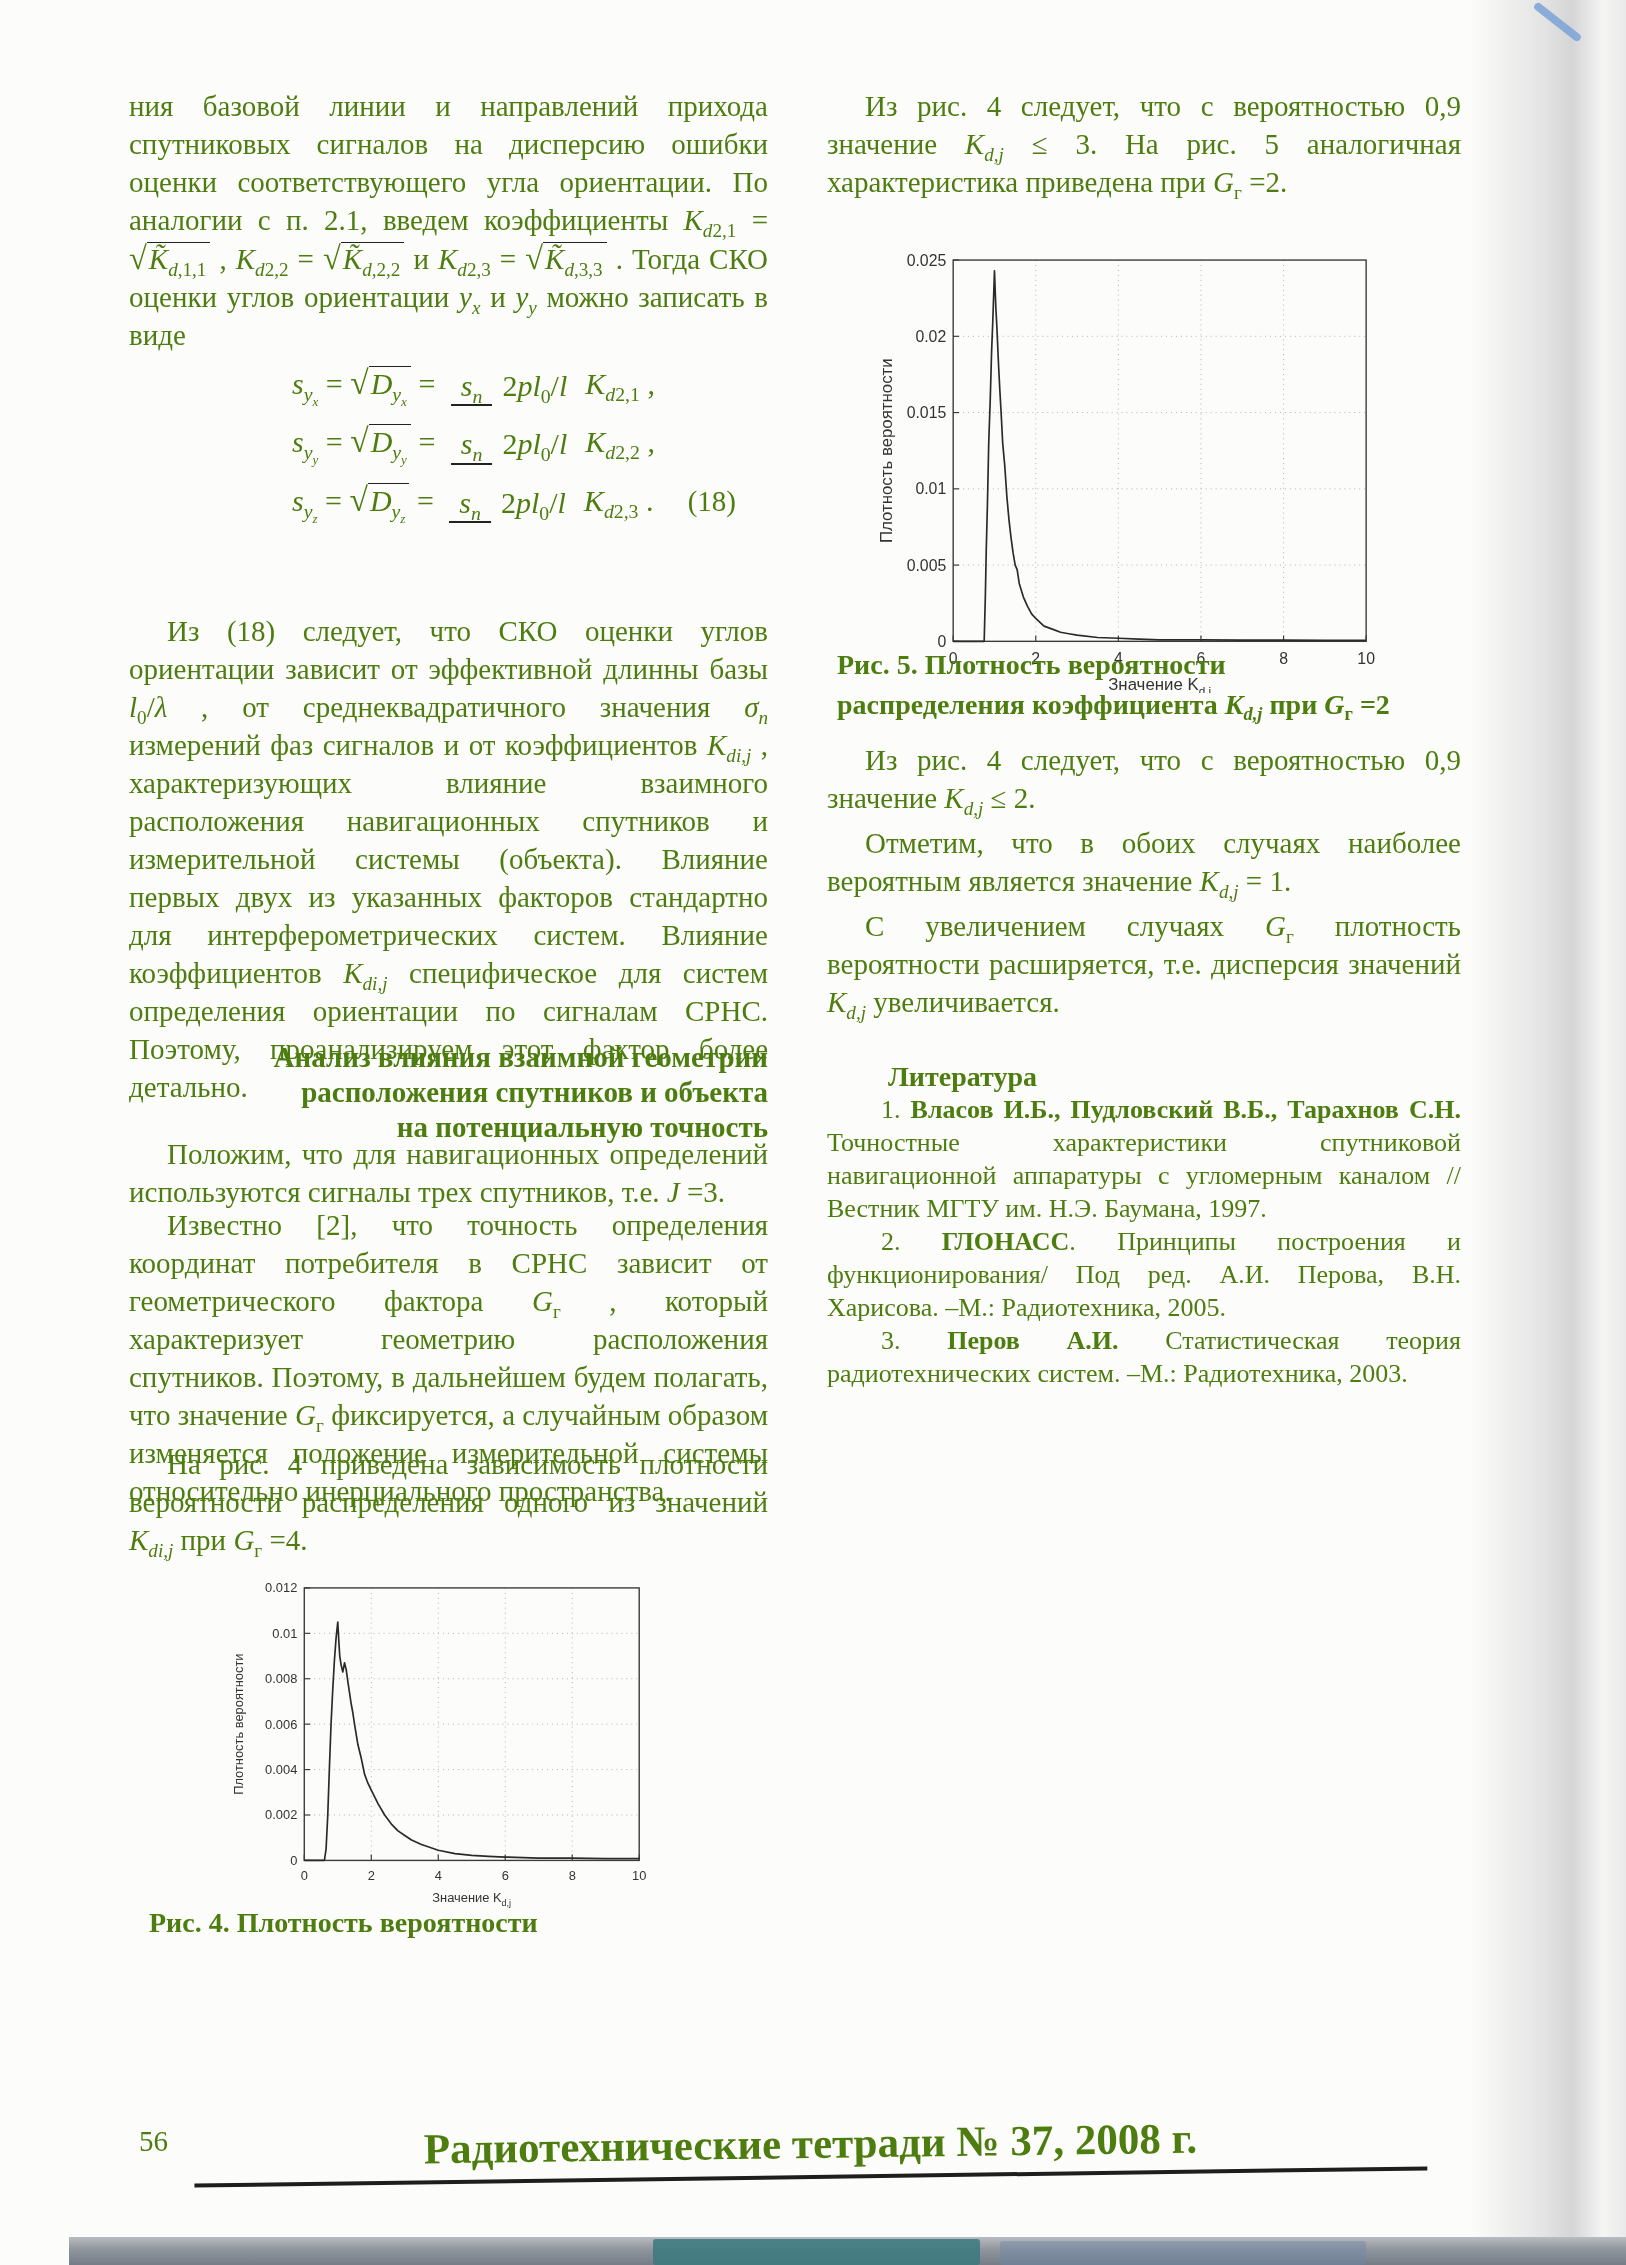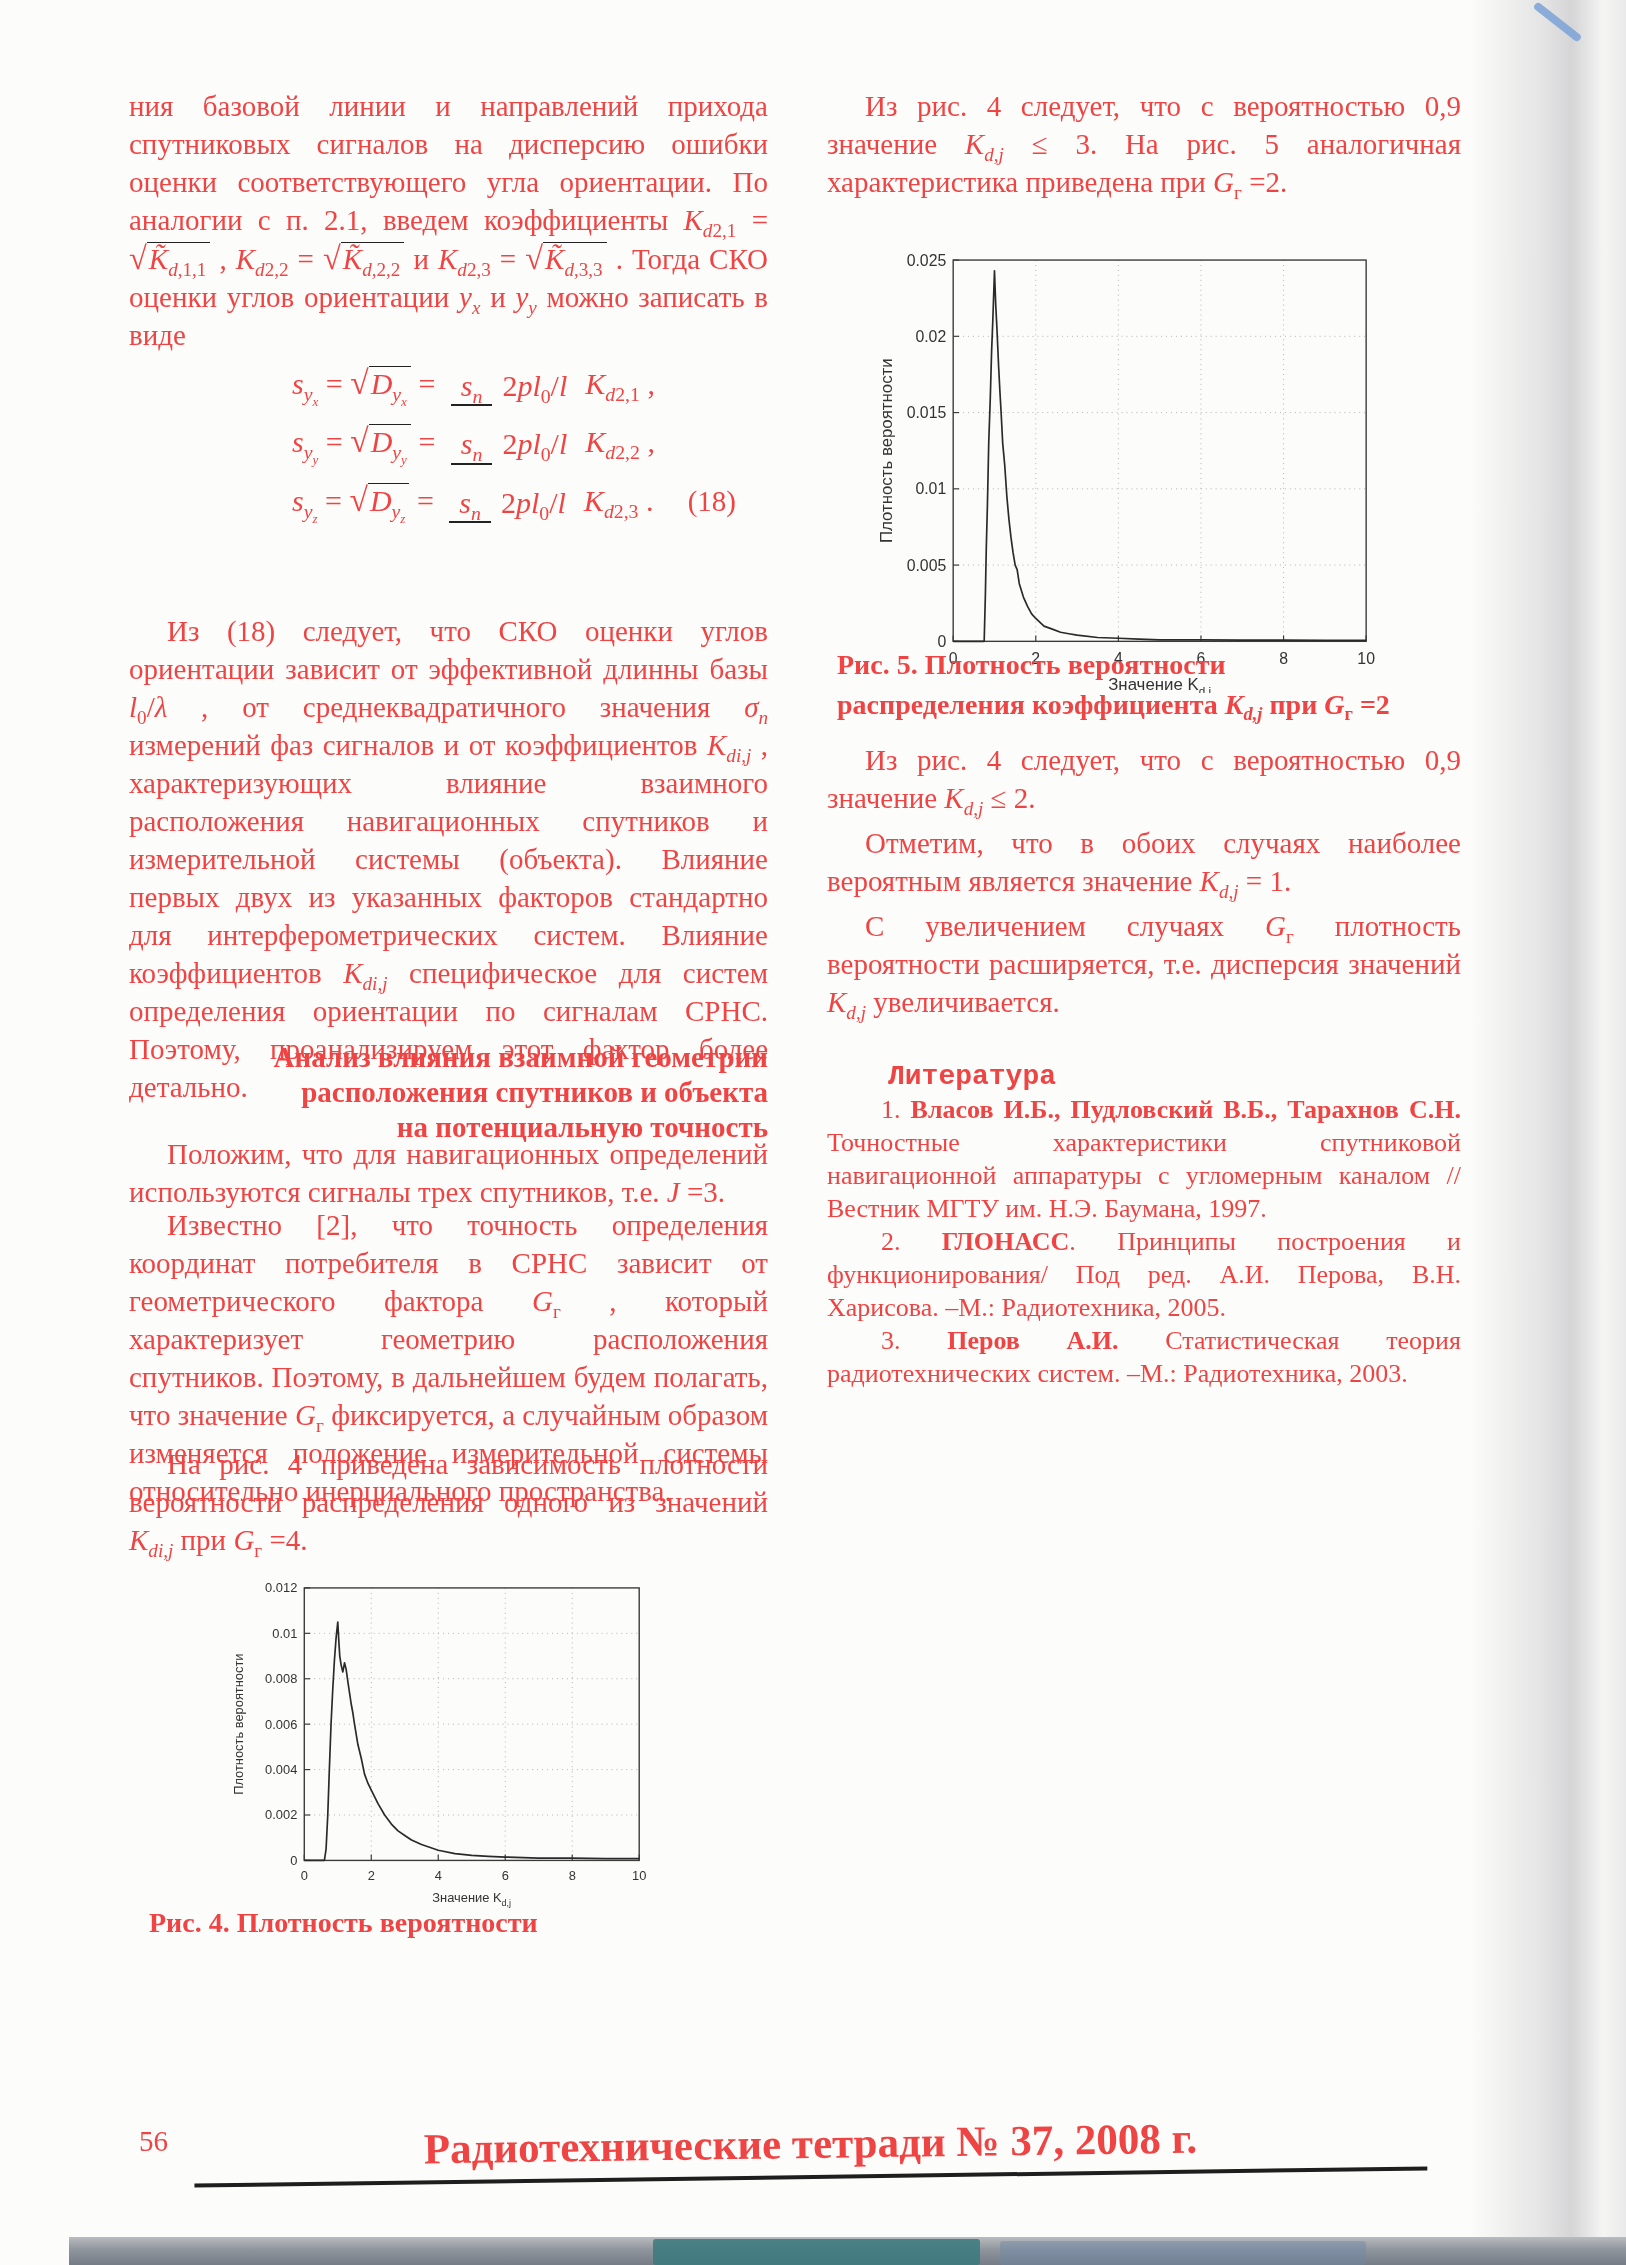--- a/index.html
+++ b/index.html
@@ -1,18 +1,18 @@
 <!DOCTYPE html>
 <html><head>
 <meta charset="utf-8">
 <style>
   html,body{margin:0;padding:0;background:#e8e8e8;}
   .page{
     position:relative;width:1627px;height:2265px;background:#fcfcfa;
-    font-family:"Liberation Serif", serif;color:#ef4444;overflow:hidden;
+    font-family:"Liberation Serif", serif;color:#4d7c0f;overflow:hidden;
   }
   
   .col-block{position:absolute;width:639px;font-size:29px;line-height:38px;text-align:justify;}
   .rcol{left:827px;width:634px;}
   .lcol{left:129px;}
   .para{text-indent:38px;}
   .noindent{text-indent:0;}
   .mi{font-style:italic;}
   .mb{font-weight:bold;}
   .msub{font-size:.66em;vertical-align:-0.35em;line-height:0;}
@@ -24,21 +24,21 @@
   .mfrac .den{padding:1px 10px;}
   
   .eq-block{position:absolute;left:129px;top:348px;width:639px;font-size:30px;}
   .eq-row{display:flex;align-items:center;margin:16px 0;padding-left:163px;}
   .eq-math{display:inline-block;}
   .eq-num{margin-left:auto;padding-right:32px;font-size:29px;}
   
   .sec-heading{position:absolute;left:129px;top:1040px;width:639px;font-weight:bold;font-size:29px;line-height:35px;}
   .sec-heading div{margin-left:69px;text-align:right;}
   .fig-caption{position:absolute;text-align:left;font-weight:bold;font-size:28px;line-height:40px;}
-  .lit-heading{position:absolute;left:827px;top:1061px;width:634px;font-weight:bold;font-size:28px;font-family:Liberation Mono, monospace;}
+  .lit-heading{position:absolute;left:827px;top:1061px;width:634px;font-weight:bold;font-size:28px;}
   .lit-heading span{margin-left:61px;}
   .refs{position:absolute;left:827px;top:1093px;width:634px;font-size:26px;line-height:33px;text-align:justify;}
   .refs .ref{text-indent:54px;}
   
   .chart{position:absolute;}
   .chart svg{display:block;}
   .axbox{fill:none;stroke:#3b3b3b;stroke-width:1.4;}
   .grid{stroke:#9a9a9a;stroke-width:1;stroke-dasharray:1 4;opacity:.75;}
   .tick{stroke:#3b3b3b;stroke-width:1.2;}
   .ticklab,.axlab{fill:#333;font-family:"Liberation Sans",sans-serif;}

